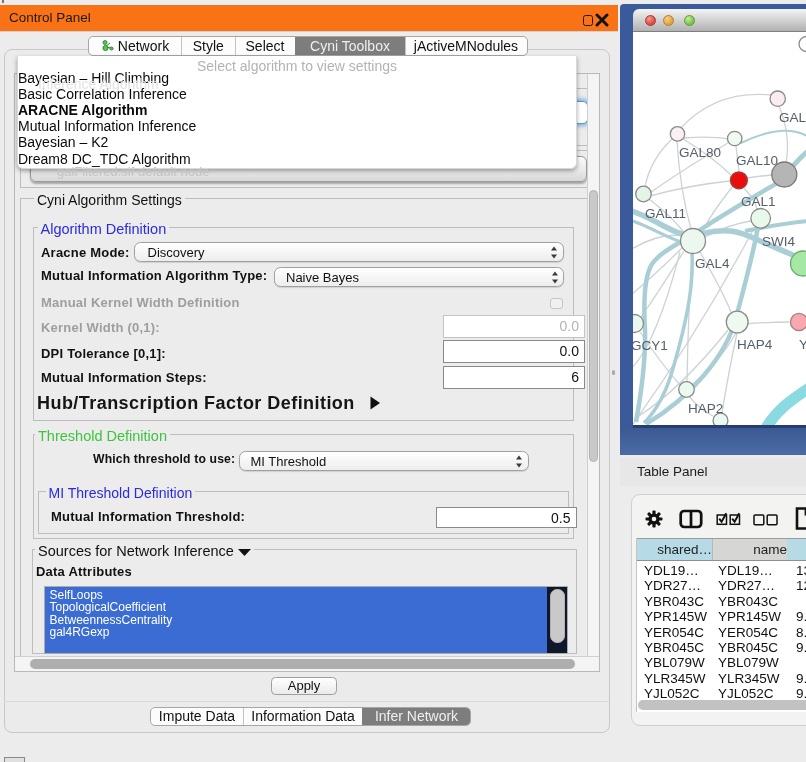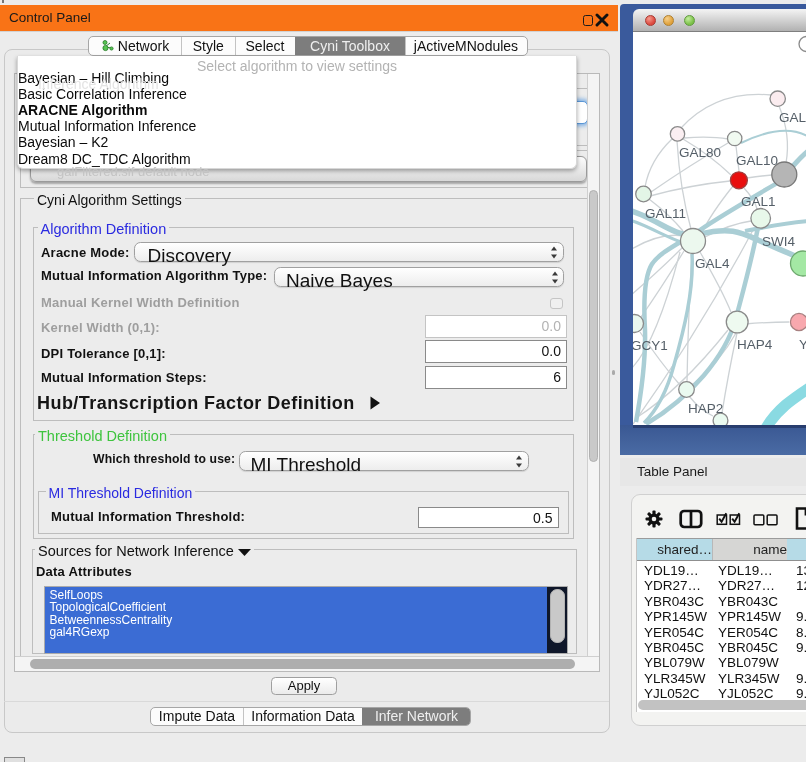--- a/index.html
+++ b/index.html
@@ -3,23 +3,23 @@
 <meta charset="utf-8">
 <style>
   html,body{margin:0;padding:0;}
   body{width:806px;height:762px;overflow:hidden;background:#ececec;
        font-family:"Liberation Sans",sans-serif;position:relative;}
   .abs{position:absolute;}
   .gb{position:absolute;border:1px solid #bdbdbd;}
   .gbt{position:absolute;top:-7.5px;background:#ececec;padding:0 3px;font-size:14px;color:#111;white-space:nowrap;}
   .lbl{position:absolute;font-size:13px;font-weight:bold;color:#111;white-space:nowrap;letter-spacing:0.22px;}
   .fld{position:absolute;background:#fff;border:1px solid #8a8a8a;font-size:14px;color:#111;
-       text-align:right;padding-right:5px;box-sizing:border-box;line-height:21px;}
+       text-align:right;padding-right:5px;box-sizing:border-box;line-height:21px;margin-left:18px;}
   .combo{position:absolute;background:linear-gradient(#ffffff,#ededed);border:1px solid #a0a0a0;
-       border-radius:6.5px;font-size:19px;color:#111;box-sizing:border-box;box-shadow:0 1px 1px rgba(0,0,0,0.12);}
+       border-radius:6.5px;font-size:13px;color:#111;box-sizing:border-box;box-shadow:0 1px 1px rgba(0,0,0,0.12);}
   .combo .ct{position:absolute;left:13px;top:2.5px;}
   .arr{position:absolute;right:4.5px;top:3.5px;}
   .seg{position:absolute;display:flex;background:#fcfcfc;border:1px solid #a6a6a6;border-radius:5px;
        font-size:14px;color:#111;overflow:hidden;box-sizing:border-box;}
   .seg>div{display:flex;align-items:center;justify-content:center;border-left:1px solid #c3c3c3;}
   .seg>div:first-child{border-left:none;}
   .seg>div.sel{background:#7d7d7d;color:#efefef;border-left:1px solid #7d7d7d;}
 </style>
 </head>
 <body>

